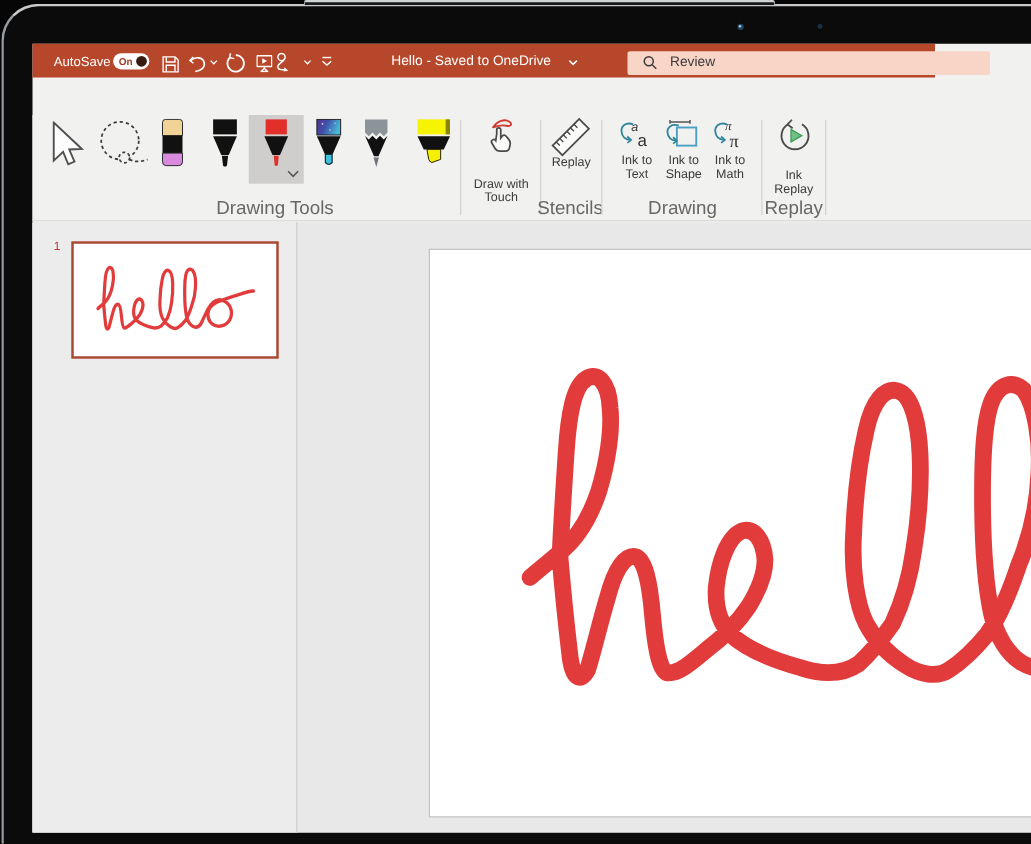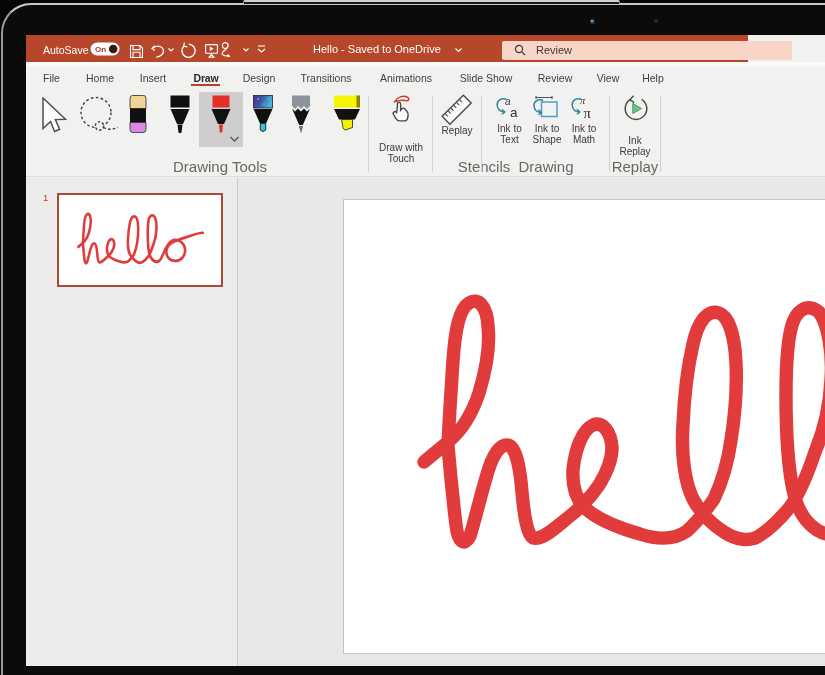--- a/index.html
+++ b/index.html
@@ -109,34 +109,20 @@
       </svg>
 
       <div class="abs" style="left:476px;top:5.5px;width:290px;height:19px;background:#f8d5c6;border-radius:2px;"></div>
       <svg class="abs" style="left:488px;top:9px;" width="12" height="12" viewBox="0 0 12 12" fill="none" stroke="#3a3a3a" stroke-width="1.2">
         <circle cx="5" cy="5" r="3.6"></circle>
         <path d="M7.8,7.8 L11,11"></path>
       </svg>
       <div class="txt" style="left:510px;top:9px;color:#3a3a3a;">Review</div>
     </div>
 
-    <div id="menubar">
-      <div class="menuitem" style="left:25.5px;">File</div>
-      <div class="menuitem" style="left:74px;">Home</div>
-      <div class="menuitem" style="left:127px;">Insert</div>
-      <div class="menuitem sel" style="left:180px;">Draw</div>
-      <div class="menuitem" style="left:233px;">Design</div>
-      <div class="menuitem" style="left:300px;">Transitions</div>
-      <div class="menuitem" style="left:380px;">Animations</div>
-      <div class="menuitem" style="left:460px;">Slide Show</div>
-      <div class="menuitem" style="left:529px;">Review</div>
-      <div class="menuitem" style="left:582px;">View</div>
-      <div class="menuitem" style="left:627px;">Help</div>
-      <div id="drawline" style="left:165px;top:21.5px;width:29px;"></div>
-    </div>
 
     <div id="ribbon">
 
       <div class="abs" style="left:173px;top:0px;width:44px;height:55px;background:#d0cecd;"></div>
 
       <svg class="abs" style="left:15px;top:5px;" width="28" height="38" viewBox="0 0 28 38">
         <path d="M2,1 L2,31.5 L9.5,24.5 L13.6,34.5 L18.6,32.3 L14.4,22.6 L24.5,22.2 Z" fill="#fdfdfd" stroke="#4f4f4f" stroke-width="1.5"></path>
       </svg>
 
       <svg class="abs" style="left:52px;top:4px;" width="44" height="38" viewBox="0 0 44 38">
@@ -205,21 +191,21 @@
 Touch</div>
       <div class="vsep" style="left:406px;"></div>
 
       <svg class="abs" style="left:414px;top:2px;" width="34" height="32" viewBox="0 0 34 32">
         <g transform="rotate(-45 17 16)">
           <rect x="2" y="10" width="30" height="11" fill="#fbfbfa" stroke="#4a4a4a" stroke-width="1.4"></rect>
           <path d="M6,10 v4 M10,10 v4 M14,10 v4 M18,10 v4 M22,10 v4 M26,10 v4" stroke="#4a4a4a" stroke-width="1.1"></path>
         </g>
       </svg>
       <div class="btntext" style="left:431px;top:34px;">Replay</div>
-      <div class="grouplabel" style="left:430px;margin-left:28px;">Stencils</div>
+      <div class="grouplabel" style="left:430px;">Stencils</div>
       <div class="vsep" style="left:455px;"></div>
 
       <svg class="abs" style="left:468px;top:3px;" width="28" height="28" viewBox="0 0 28 28">
         <text x="11" y="9.5" font-family="Liberation Sans" font-size="10" font-style="italic" fill="#3b3a39">a</text>
         <text x="16" y="22" font-family="Liberation Sans" font-size="13.5" fill="#2e2e2e">a</text>
         <path d="M12.5,4.5 C7,2.2 2.8,5.8 3.2,10.2 C3.6,14.1 6.2,16.6 10.2,16.9" fill="none" stroke="#31859c" stroke-width="1.5"></path>
         <path d="M7.8,14.2 L10.9,16.9 L7.9,19.3" fill="none" stroke="#31859c" stroke-width="1.4"></path>
       </svg>
       <div class="btntext" style="left:483.5px;top:32px;">Ink to
 Text</div>

